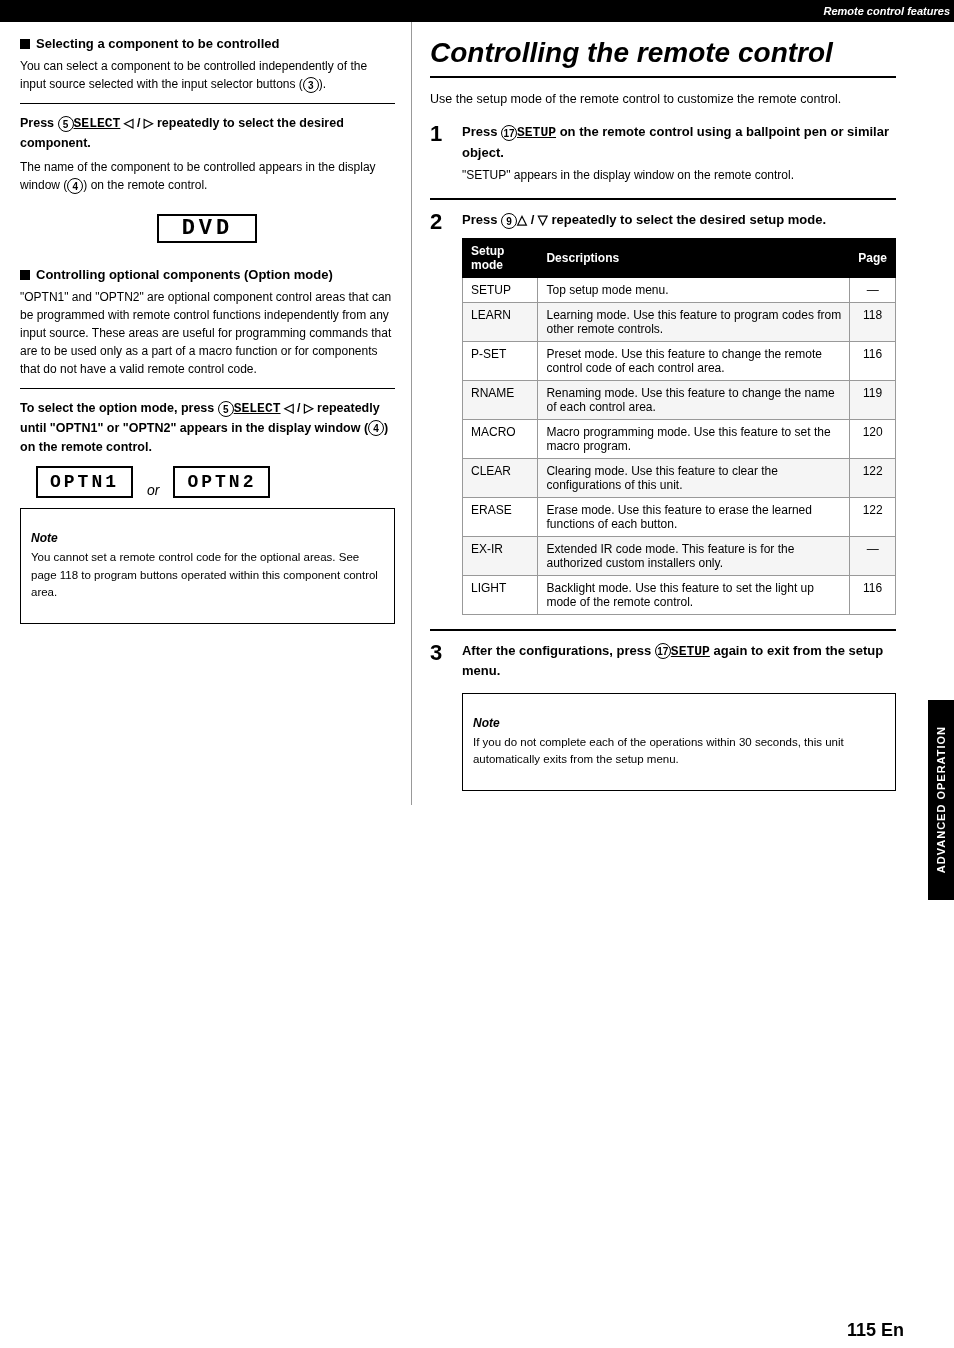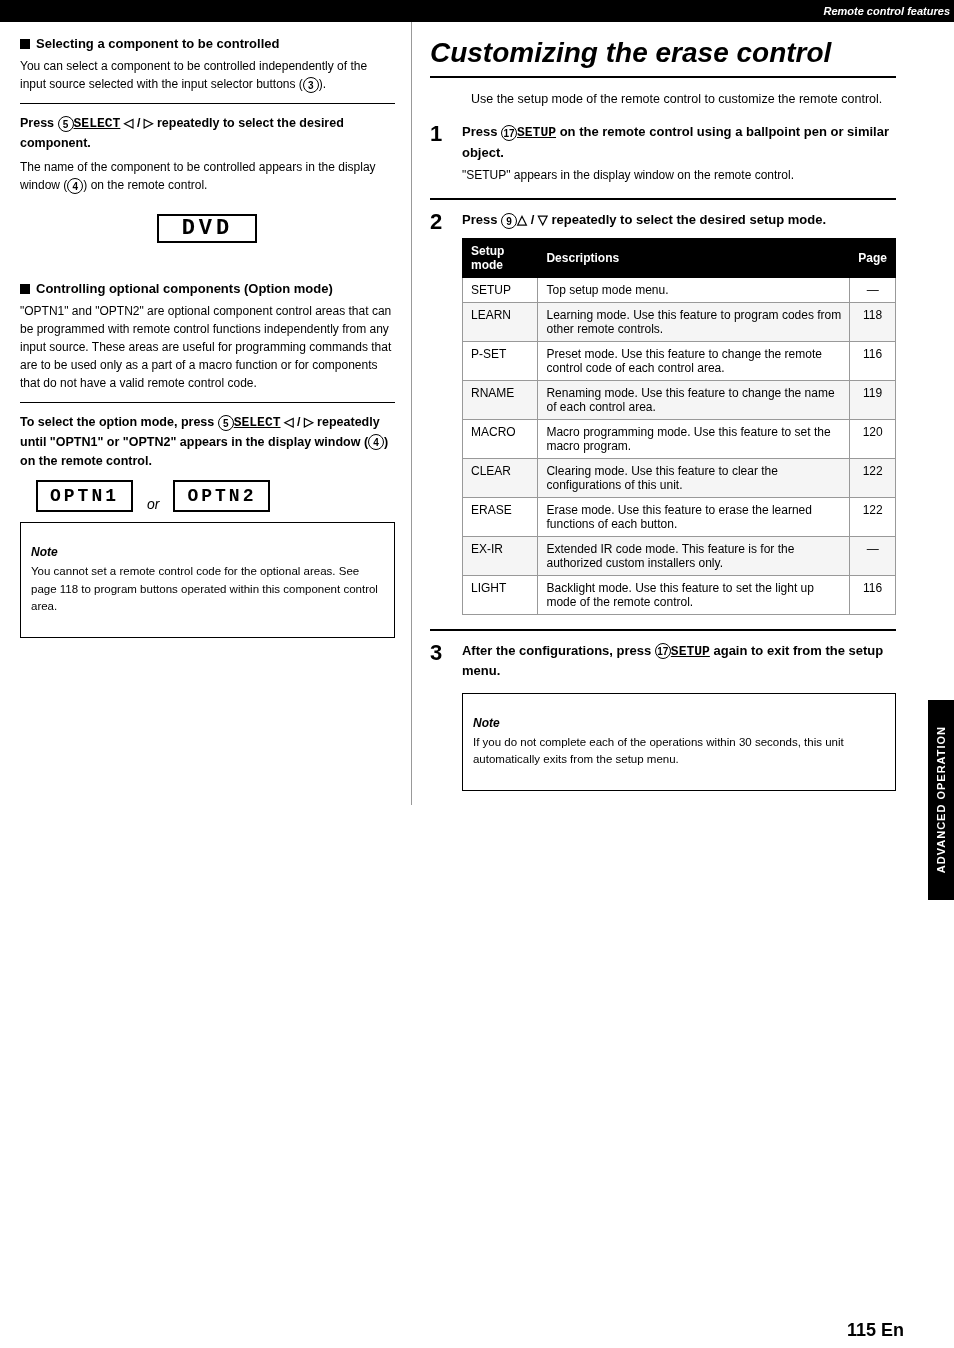--- a/index.html
+++ b/index.html
@@ -182,21 +182,20 @@
       margin-bottom: 12px;
       line-height: 1.2;
       border-bottom: 2px solid #000;
       padding-bottom: 6px;
     }
 
     .intro-text {
       font-size: 12.5px;
       margin-bottom: 14px;
       line-height: 1.5;
-      margin-left: 41px;
     }
 
     
     .step {
       display: flex;
       gap: 8px;
       margin-bottom: 12px;
       align-items: flex-start;
     }
     .step-number {
@@ -322,21 +321,21 @@
       </p>
 
       <p class="body-text">
         The name of the component to be controlled appears in the display window (<span class="circled">4</span>) on the remote control.
       </p>
 
       <div style="text-align:center; margin: 10px 0;">
         <span class="lcd-box">DVD</span>
       </div>
 
-      <div class="section-heading" style="margin-top:28px;text-align:right;">
+      <div class="section-heading" style="margin-top:14px;text-align:right;">
         <div class="bullet-square"></div>
         <span class="section-heading-text">Controlling optional components (Option mode)</span>
       </div>
 
       <p class="body-text">
         "OPTN1" and "OPTN2" are optional component control areas that can be programmed with remote control functions independently from any input source. These areas are useful for programming commands that are to be used only as a part of a macro function or for components that do not have a valid remote control code.
       </p>
 
       <hr class="hr">
 
@@ -352,21 +351,21 @@
 
       <div class="note-box">
         <div class="note-title">Note</div>
         <p class="note-text">You cannot set a remote control code for the optional areas. See page 118 to program buttons operated within this component control area.</p>
       </div>
 
     </div>
 
     <div class="right-col">
 
-      <h1 class="right-title">Customizing the erase control</h1>
+      <h1 class="right-title">Controlling the remote control</h1>
 
       <p class="intro-text">Use the setup mode of the remote control to customize the remote control.</p>
 
       <div class="step">
         <div class="step-number">1</div>
         <div class="step-content">
           <p class="step-text">
             Press <span class="circled">17</span><span class="bold-mono">SETUP</span> on the remote control using a ballpoint pen or similar object.
           </p>
           <p class="step-body">"SETUP" appears in the display window on the remote control.</p>

